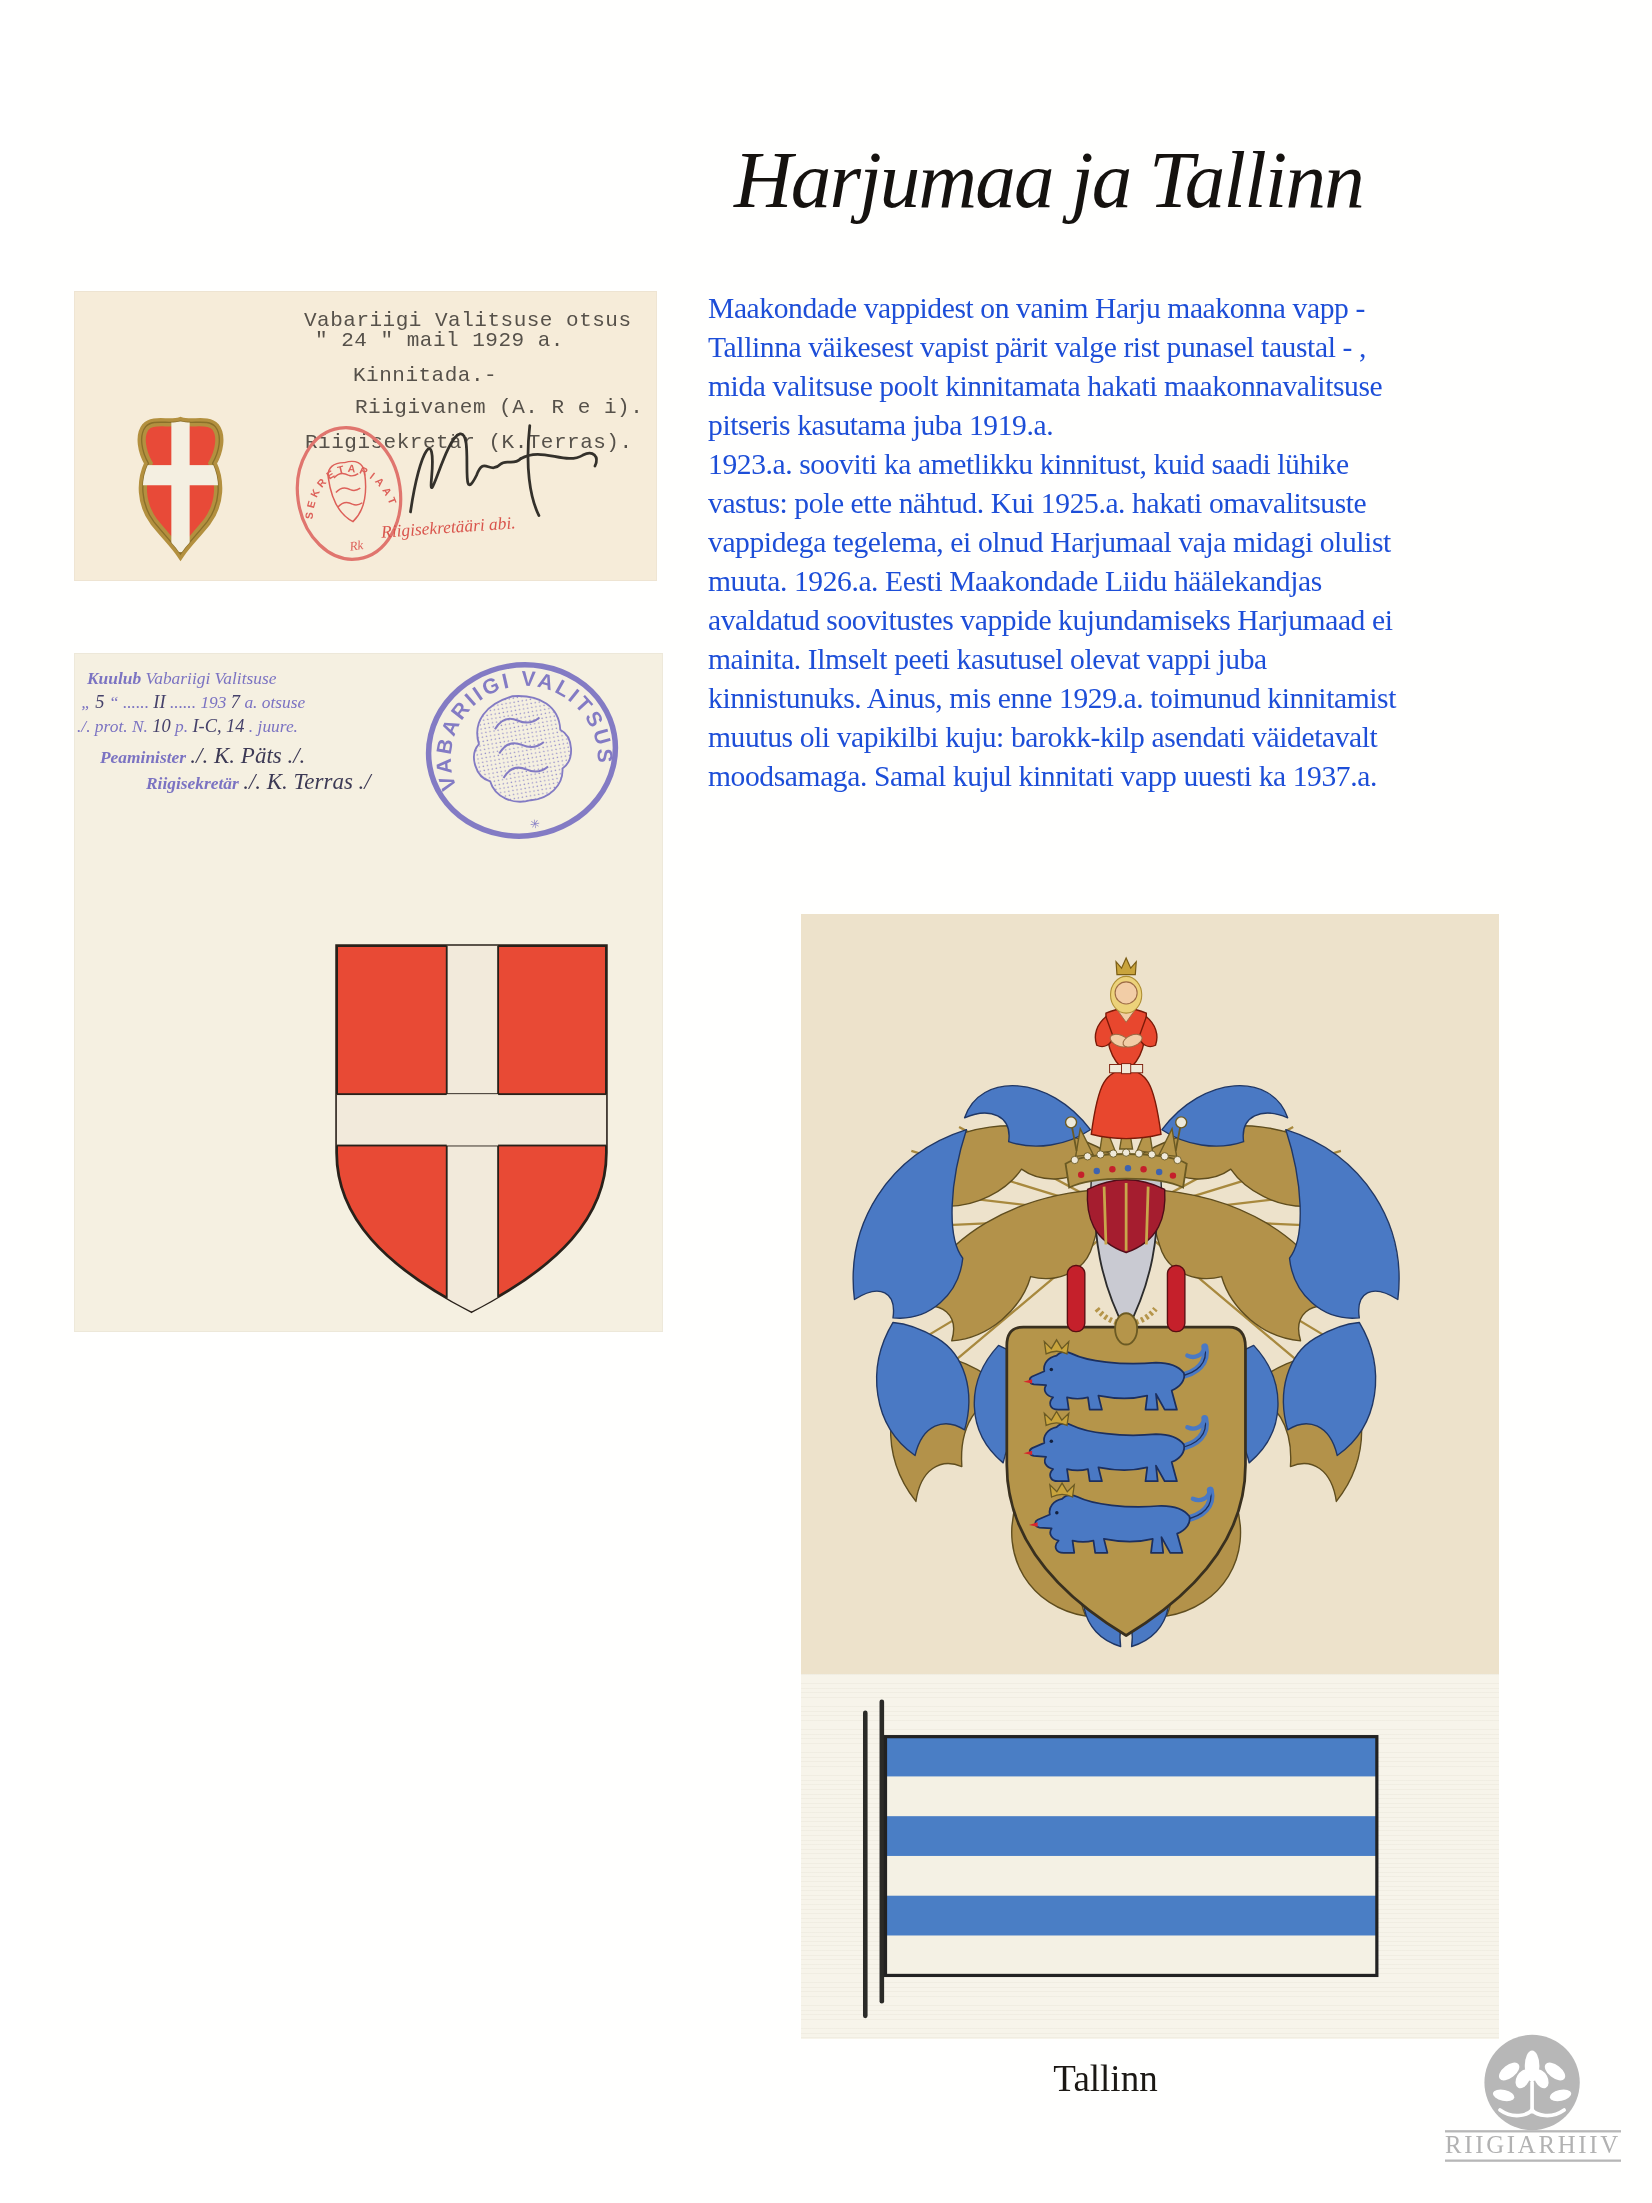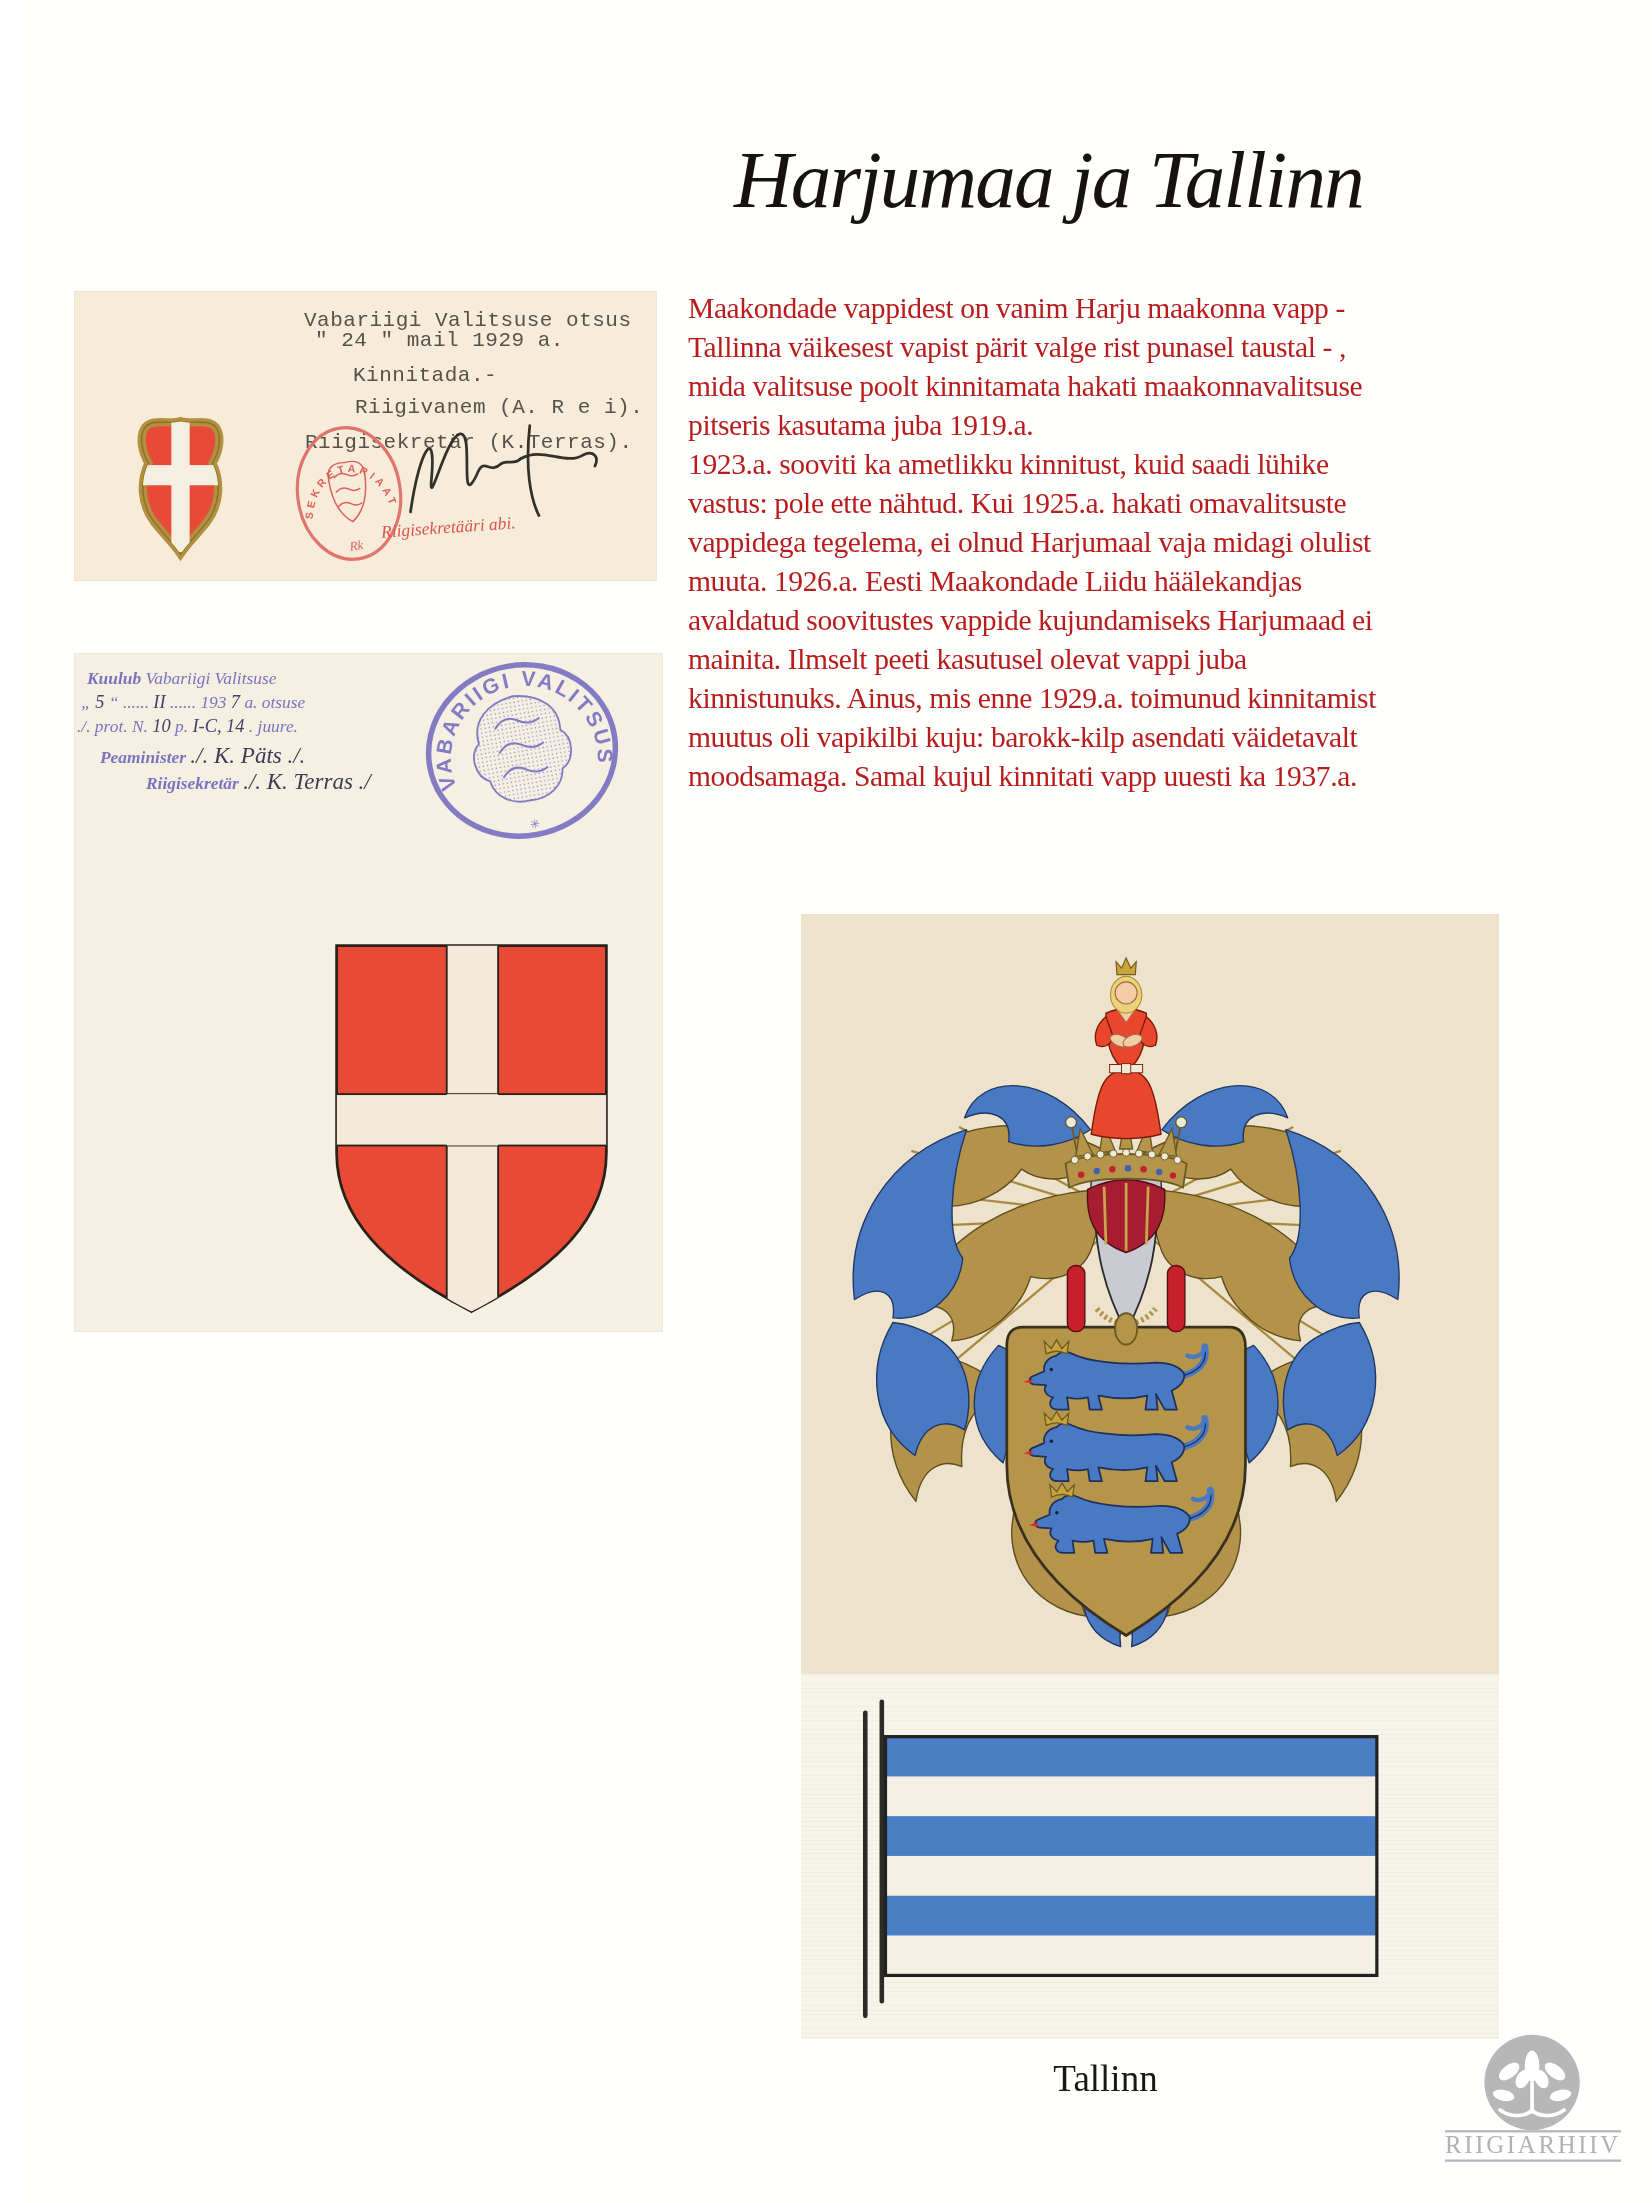--- a/index.html
+++ b/index.html
@@ -5,21 +5,21 @@
   html,body{margin:0;padding:0;background:#ffffff;}
   .page{position:relative;width:1653px;height:2204px;background:#fffffe;overflow:hidden;
         font-family:"Liberation Serif", serif;margin-left:20px;}
   .abs{position:absolute;}
 
   
   .title{left:643px;top:134px;width:771px;text-align:center;
          font-style:italic;font-size:81px;letter-spacing:-1.8px;color:#15120f;}
 
   
-  .article{left:668px;top:288px;width:886px;color:#b91c1c;}
+  .article{left:688px;top:288px;width:886px;color:#1d4ed8;}
   .article .ln{display:block;white-space:nowrap;font-size:30px;line-height:39px;
                letter-spacing:-0.4px;transform:scaleX(0.985);transform-origin:left top;}
 
   
   .doc{box-shadow:0 0 0 0.9px rgba(0,0,0,0.03) inset;}
   .doc1{left:54px;top:291px;width:583px;height:290px;background:#f6ecd9;}
   .doc2{left:54px;top:653px;width:583px;height:679px;background:#f5f0e1;padding-left:6px;}
 
   .typed{font-family:"Liberation Mono", monospace;font-size:21px;color:#56514a;
          letter-spacing:0.5px;white-space:nowrap;}

